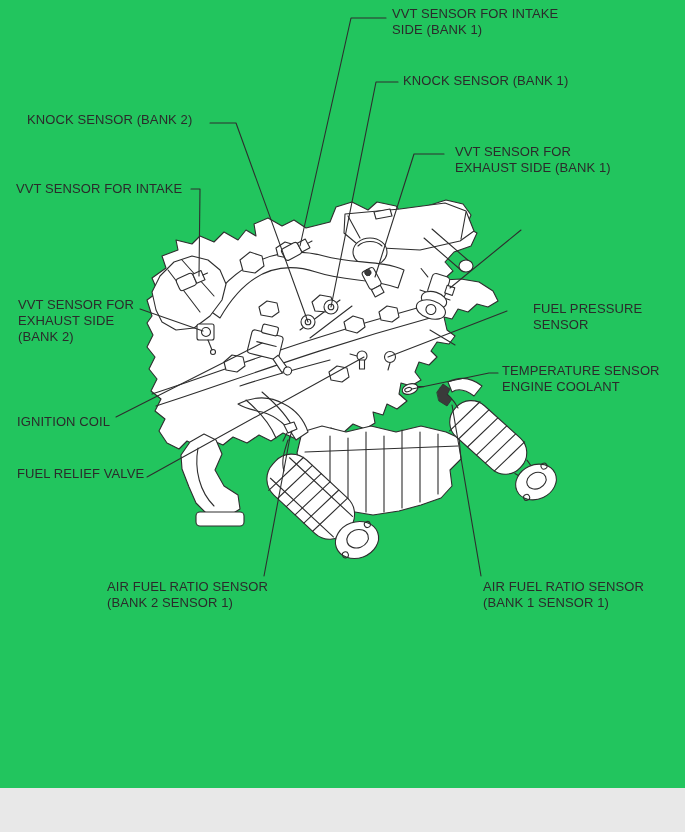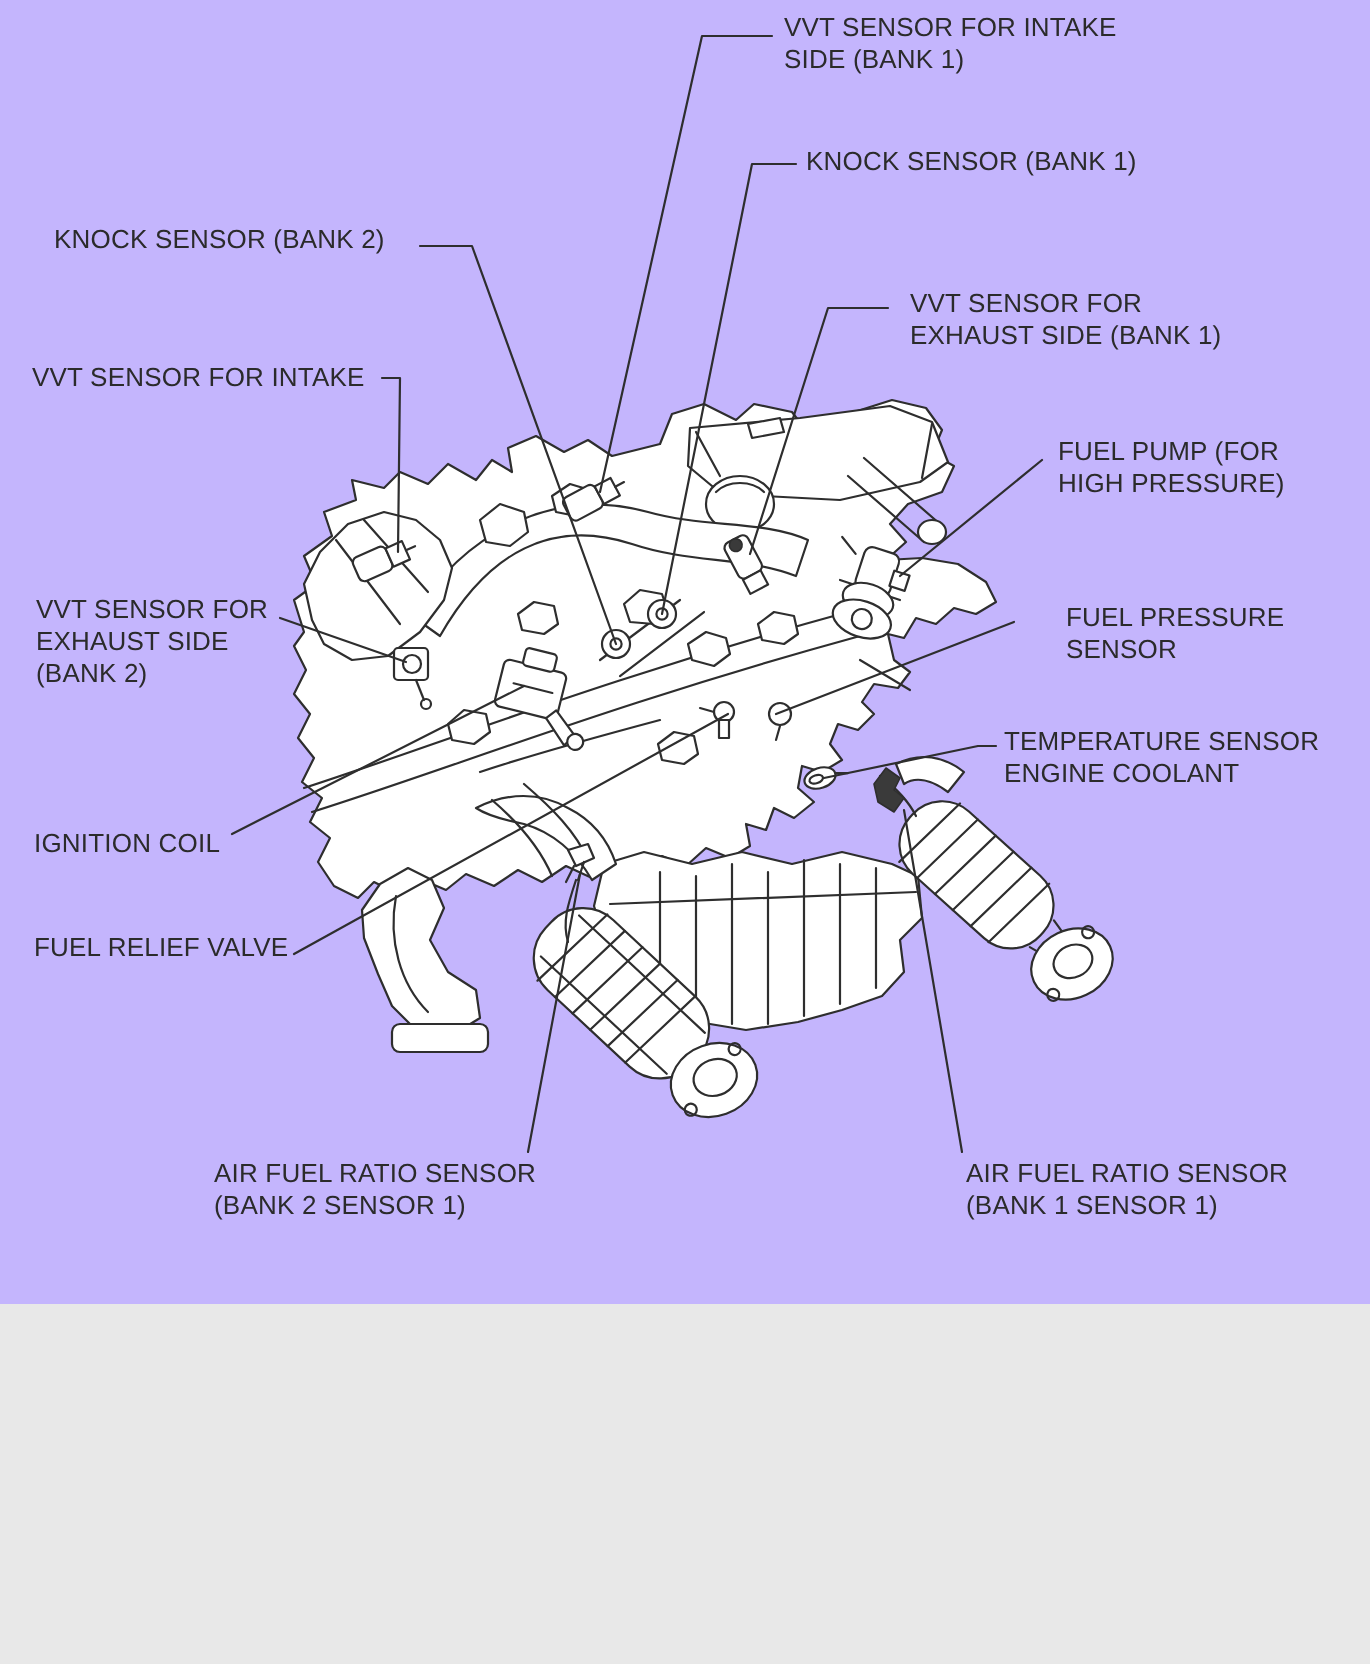--- a/index.html
+++ b/index.html
@@ -1,18 +1,18 @@
 <!DOCTYPE html>
 <html><head>
 <meta charset="utf-8">
 <style>
   html,body{margin:0;padding:0;background:#e8e8e8;}
   .page{
-    position:relative;width:685px;height:652px;margin:0 auto;
-    background:#c4b5fd;overflow:hidden;
+    position:relative;width:685px;height:788px;margin:0 auto;
+    background:#22c55e;overflow:hidden;
     font-family:"Liberation Sans",sans-serif;color:#2b2b2b;
   }
   svg{position:absolute;left:0;top:0;}
   .ink{stroke:#2e2e2e;stroke-width:1.1;fill:none;stroke-linejoin:round;stroke-linecap:round;}
   .blob{fill:#ffffff;}
   .dark{fill:#3a3a3a;stroke:#2e2e2e;stroke-width:.8;}
   .callout{
     position:absolute;font-size:13px;line-height:16px;letter-spacing:.1px;
     color:#2b2b2b;white-space:nowrap;
   }
@@ -225,24 +225,20 @@
 
   <div class="callout" style="left:16px;top:181px">
     <div>VVT SENSOR FOR INTAKE</div>
   </div>
 
   <div class="callout" style="left:455px;top:144px">
     <div>VVT SENSOR FOR</div>
     <div>EXHAUST SIDE (BANK 1)</div>
   </div>
 
-  <div class="callout" style="left:529px;top:218px">
-    <div>FUEL PUMP (FOR</div>
-    <div>HIGH PRESSURE)</div>
-  </div>
 
   <div class="callout" style="left:533px;top:301px">
     <div>FUEL PRESSURE</div>
     <div>SENSOR</div>
   </div>
 
   <div class="callout" style="left:502px;top:363px">
     <div>TEMPERATURE SENSOR</div>
     <div>ENGINE COOLANT</div>
   </div>

